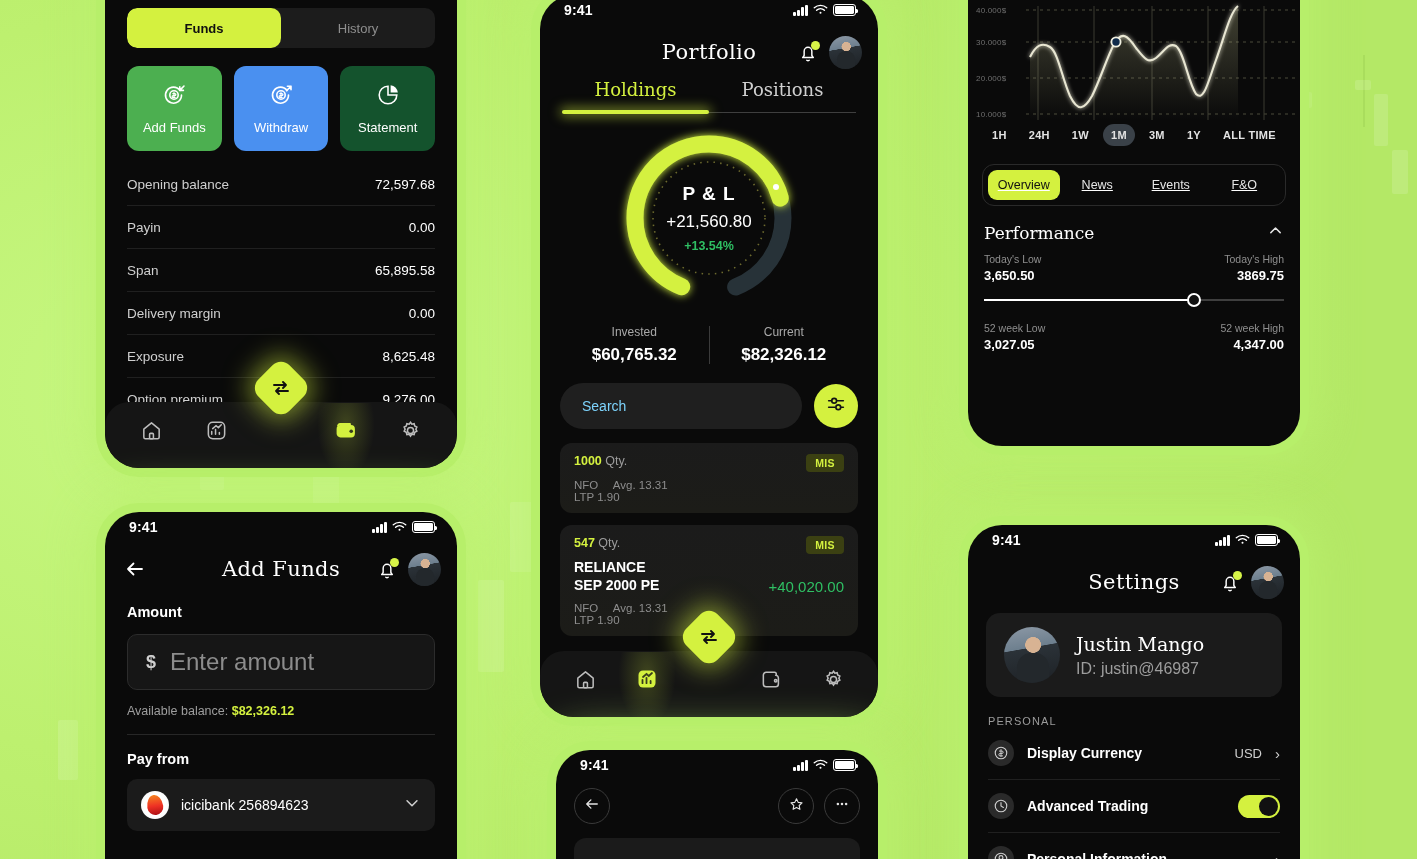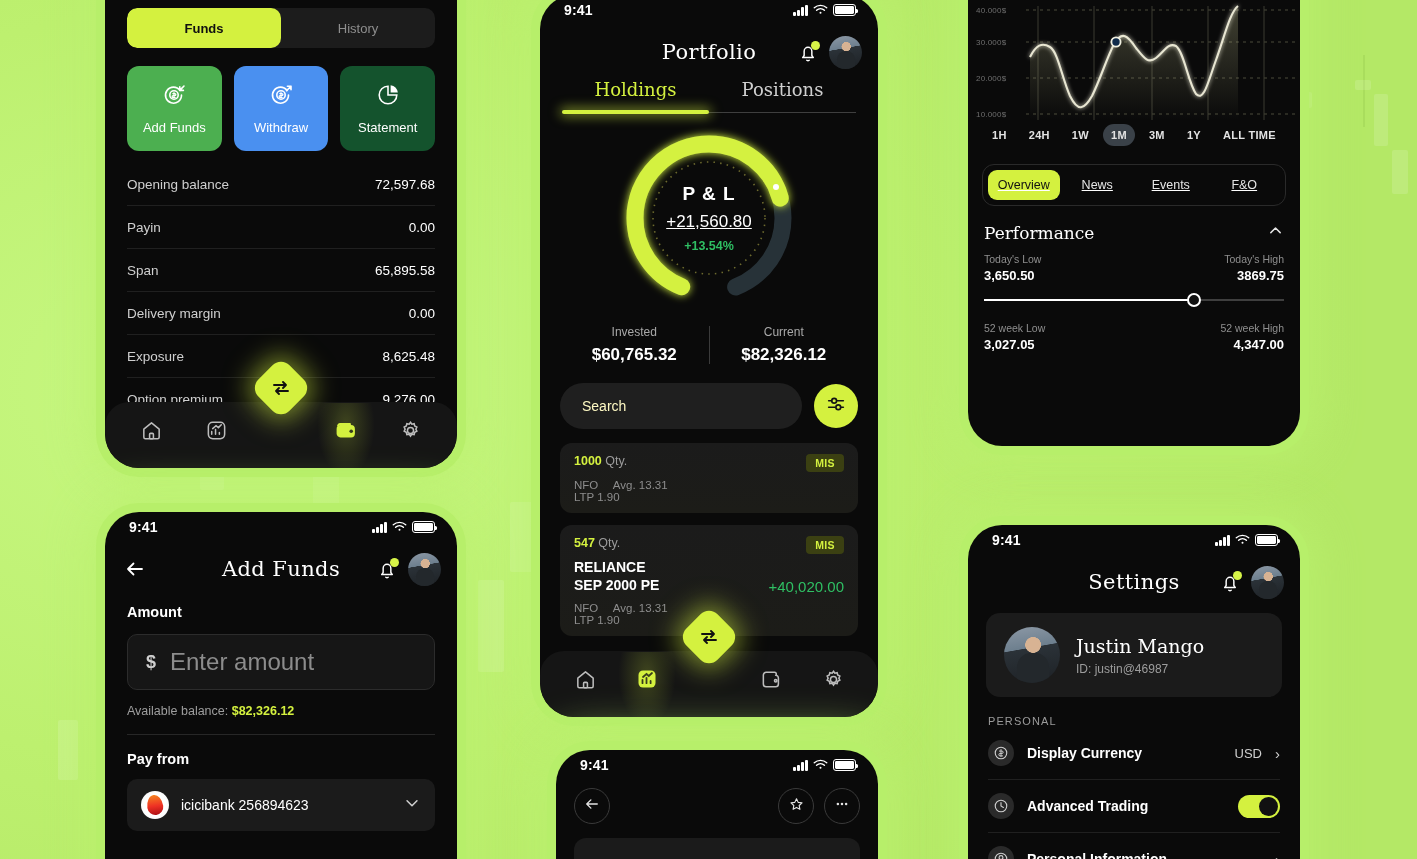--- a/index.html
+++ b/index.html
@@ -127,31 +127,31 @@
     position:absolute; left:0; width:50%; top:-2px; height:4px; background:#d4f13f; border-radius:3px;
     box-shadow: 0 0 12px 2px rgba(212,241,63,.6);
   }
   .gauge-wrap { display:flex; justify-content:center; margin-top: 12px; }
   .gauge { position:relative; width: 186px; height: 186px; }
   .gauge .center {
     position:absolute; inset:0; display:flex; flex-direction:column;
     align-items:center; justify-content:center; gap: 7px;
   }
   .gauge .pl { font-size: 19px; font-weight: bold; letter-spacing: 1px; }
-  .gauge .amt { font-size: 17px; font-weight: 500; text-decoration: underline; }
+  .gauge .amt { font-size: 17px; font-weight: 500; }
   .gauge .pct { font-size: 12.5px; color:#2fbf63; font-weight:bold; }
   .investrow { display:flex; margin: 14px 20px 0; align-items:center; }
   .investcol { flex:1; text-align:center; }
   .investcol .c-lbl { font-size: 12px; color:#a9a9a9; margin-bottom: 6px; }
   .investcol .c-val { font-size: 17px; font-weight: bold; }
   .vdiv { width:1px; height: 38px; background: rgba(255,255,255,0.2); }
   .searchrow { display:flex; align-items:center; gap: 12px; padding: 18px 20px 0; }
   .searchbox {
     flex:1; height: 46px; background:#1f1f1f; border-radius: 24px;
-    display:flex; align-items:center; padding: 0 22px; color:#fef9c3; font-size: 14px; cursor:text;
+    display:flex; align-items:center; padding: 0 22px; color:#7dd3fc; font-size: 14px; cursor:text;
   }
   .filterbtn {
     width: 44px; height: 44px; border-radius: 50%; background:#d4f13f;
     display:flex; align-items:center; justify-content:center; cursor:pointer; flex:none;
   }
   .holdings { padding: 14px 20px 0; display:flex; flex-direction:column; gap: 12px; }
   .hcard { background: linear-gradient(180deg,#1b1b1b,#1c1c18); border-radius: 12px; padding: 11px 14px 10px; cursor:pointer; }
   .hrow1 { display:flex; justify-content:space-between; align-items:flex-start; }
   .qty { font-size: 12.5px; }
   .qty b { color:#d4f13f; font-weight:bold; }
@@ -234,21 +234,21 @@
   .bankname { font-size: 14px; flex:1; }
 
   
   #phone-settings { left: 968px; top: 525px; width: 332px; height: 400px; }
   .profcard {
     margin: 8px 18px 0; height: 84px; background:#1b1b1b; border-radius: 14px;
     display:flex; align-items:center; gap: 16px; padding: 0 18px;
   }
   .profcard .avatar { width: 56px; height: 56px; }
   .profname { font-family:"DejaVu Serif", serif; font-size: 19px; font-weight: 400; }
-  .profid { font-size: 12px; color:#9d9d9d; margin-top: 5px; }
+  .profid { font-size: 16px; color:#9d9d9d; margin-top: 5px; }
   .grp-lbl { padding: 18px 20px 0; font-size: 11px; letter-spacing: 1.1px; color:#9b9b9b; }
   .setrow {
     display:flex; align-items:center; gap: 13px; margin: 0 20px;
     padding: 13px 0; border-bottom: 1px solid rgba(255,255,255,0.09); cursor:pointer;
   }
   .seticon { width: 26px; height: 26px; border-radius:50%; background:#2a2a2a; display:flex; align-items:center; justify-content:center; flex:none; }
   .setlabel { flex:1; font-size: 14px; font-weight:bold; }
   .setval { font-size: 13px; color:#cfcfcf; }
   .toggle { width: 42px; height: 23px; border-radius: 13px; background:#d4f13f; position:relative; flex:none; cursor:pointer; }
   .toggle::after { content:''; position:absolute; right:2px; top:2px; width:19px; height:19px; border-radius:50%; background:#111; }

